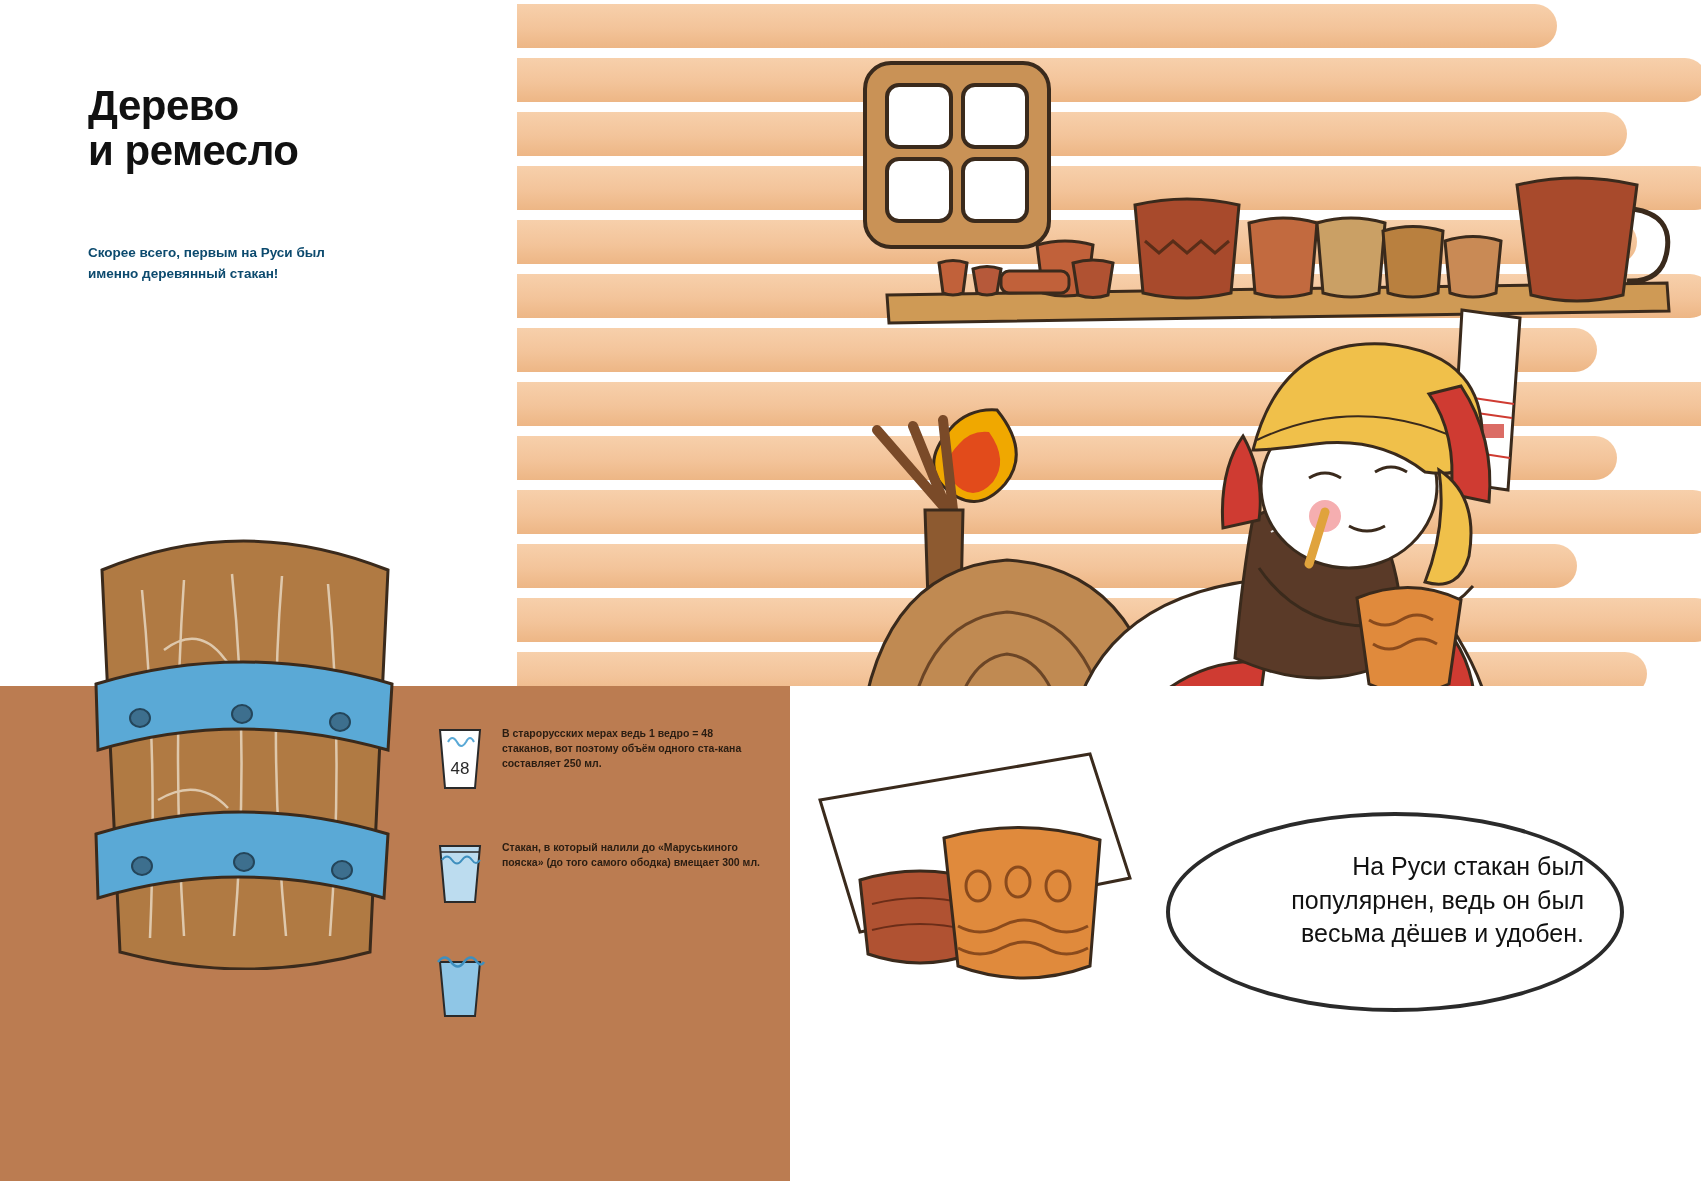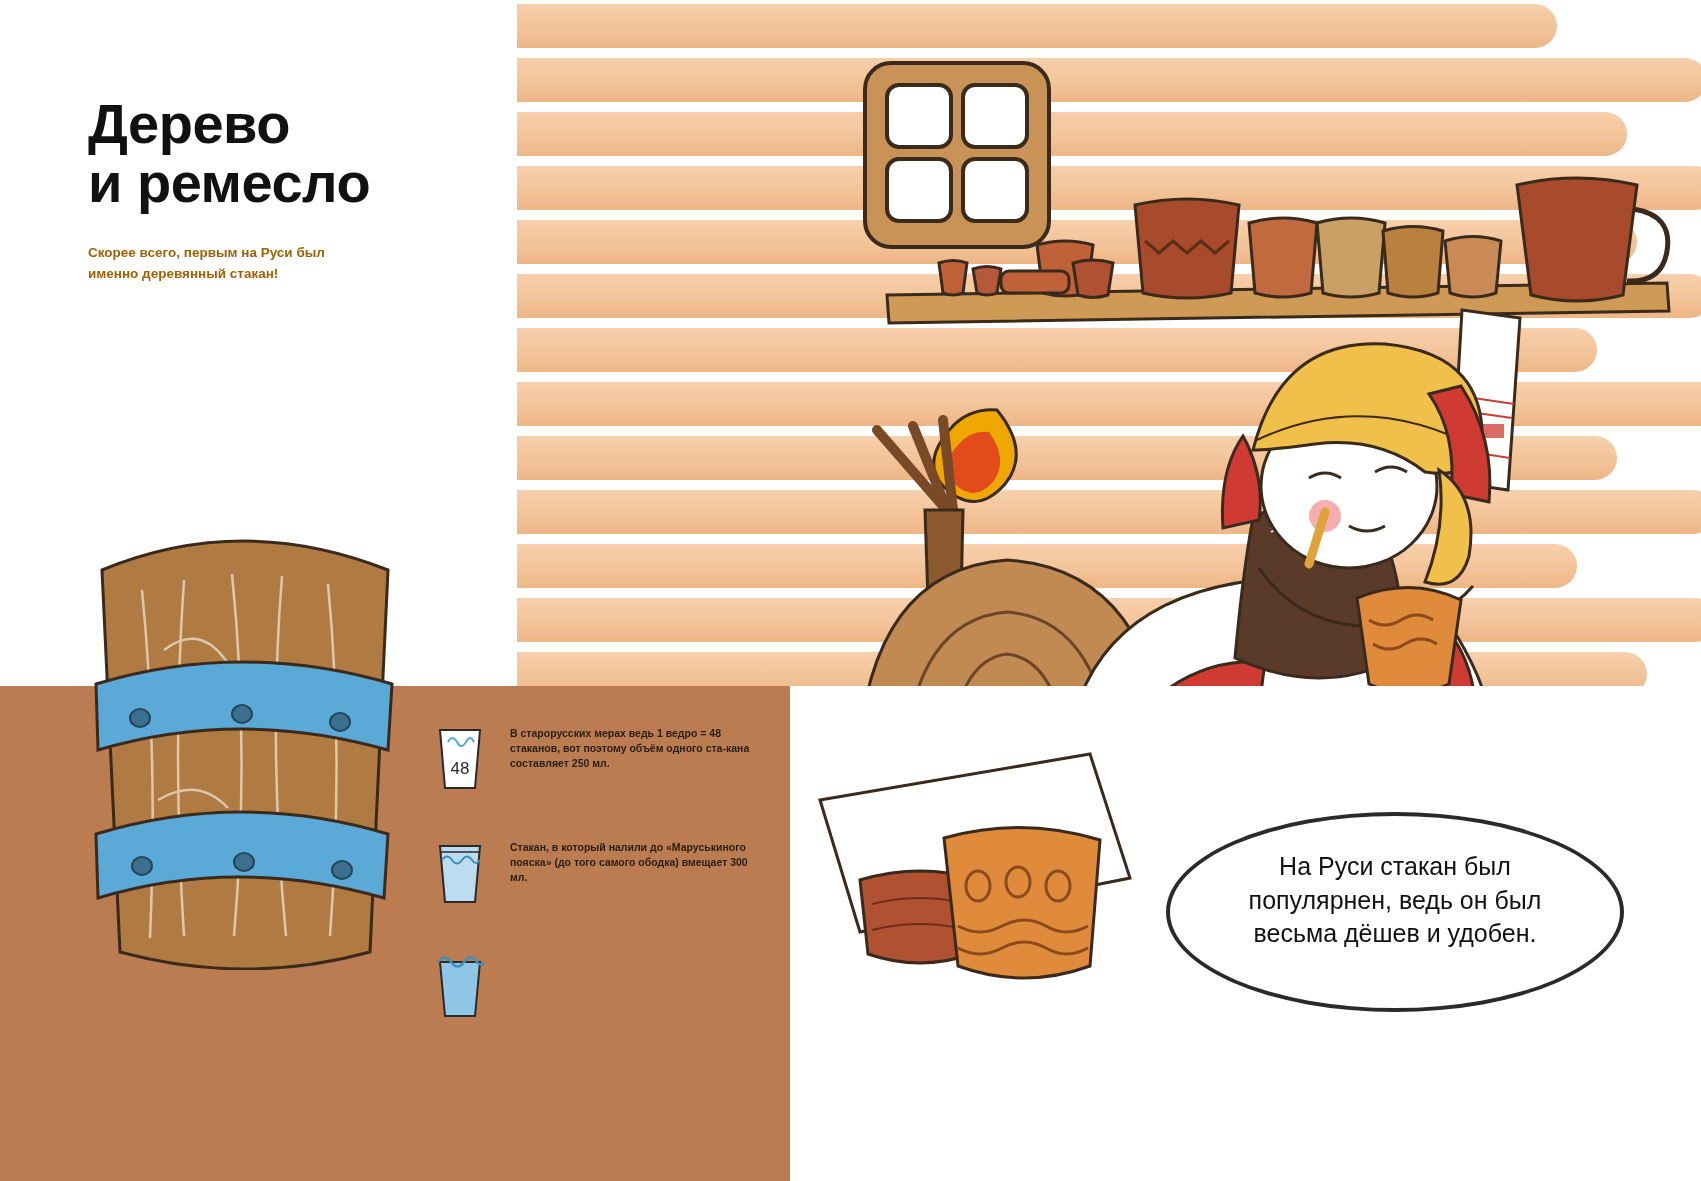--- a/index.html
+++ b/index.html
@@ -29,46 +29,46 @@
   .brown-panel-notch{
     position:absolute;left:0;top:1028px;width:790px;height:153px;background:#bb7c51;
   }
   .white-bottom-right{
     position:absolute;left:790px;top:686px;width:911px;height:495px;background:#fff;
   }
 
   
   .title{
     position:absolute;left:88px;top:56px;width:430px;
-    font-size:56px;line-height:1.07;font-weight:700;color:#111;
+    font-size:42px;line-height:1.07;font-weight:700;color:#111;
     letter-spacing:-0.5px;white-space:pre-line;
   }
-  .intro{position:absolute;left:88px;top:243px;width:260px;color:#a16207;}
+  .intro{position:absolute;left:88px;top:243px;width:260px;color:#0c4a6e;}
   .intro p{margin:0 0 18px 0;font-size:13.5px;line-height:1.52;font-weight:700;}
 
   
   .bucket{position:absolute;left:72px;top:500px;width:345px;height:470px;}
   .bucket svg{display:block;}
 
   
   .facts{position:absolute;left:432px;top:722px;width:330px;}
   .fact{display:flex;gap:14px;margin-bottom:42px;}
   .fact .glass{width:56px;flex:0 0 56px;height:72px;position:relative;}
-  .fact .txt{font-size:10.5px;line-height:1.42;color:#2a1d12;font-weight:700;padding-top:4px;margin-left:8px;}
+  .fact .txt{font-size:10.5px;line-height:1.42;color:#2a1d12;font-weight:700;padding-top:4px;}
 
   
   .bubble{
     position:absolute;left:1166px;top:812px;width:458px;height:200px;
   }
   .bubble .oval{
     position:absolute;inset:0;border:4px solid #2a2a2a;border-radius:50%;
     background:#fff;
   }
   .bubble .btext{
-    position:absolute;left:40px;top:38px;width:378px;text-align:center;
+    position:absolute;left:40px;top:38px;width:378px;text-align:right;
     font-size:25px;line-height:1.34;color:#111;font-weight:400;
   }
 
   
   .abs{position:absolute;}
 </style>
 </head>
 <body>
 
 <div class="page">

